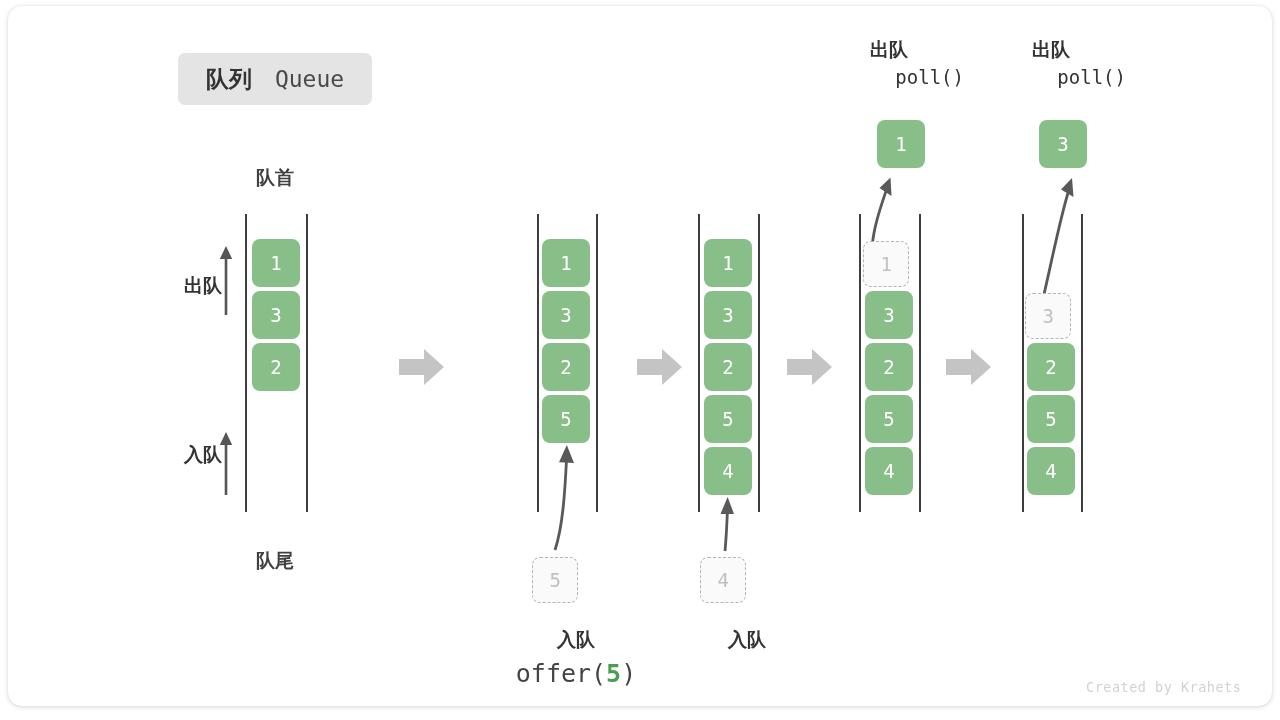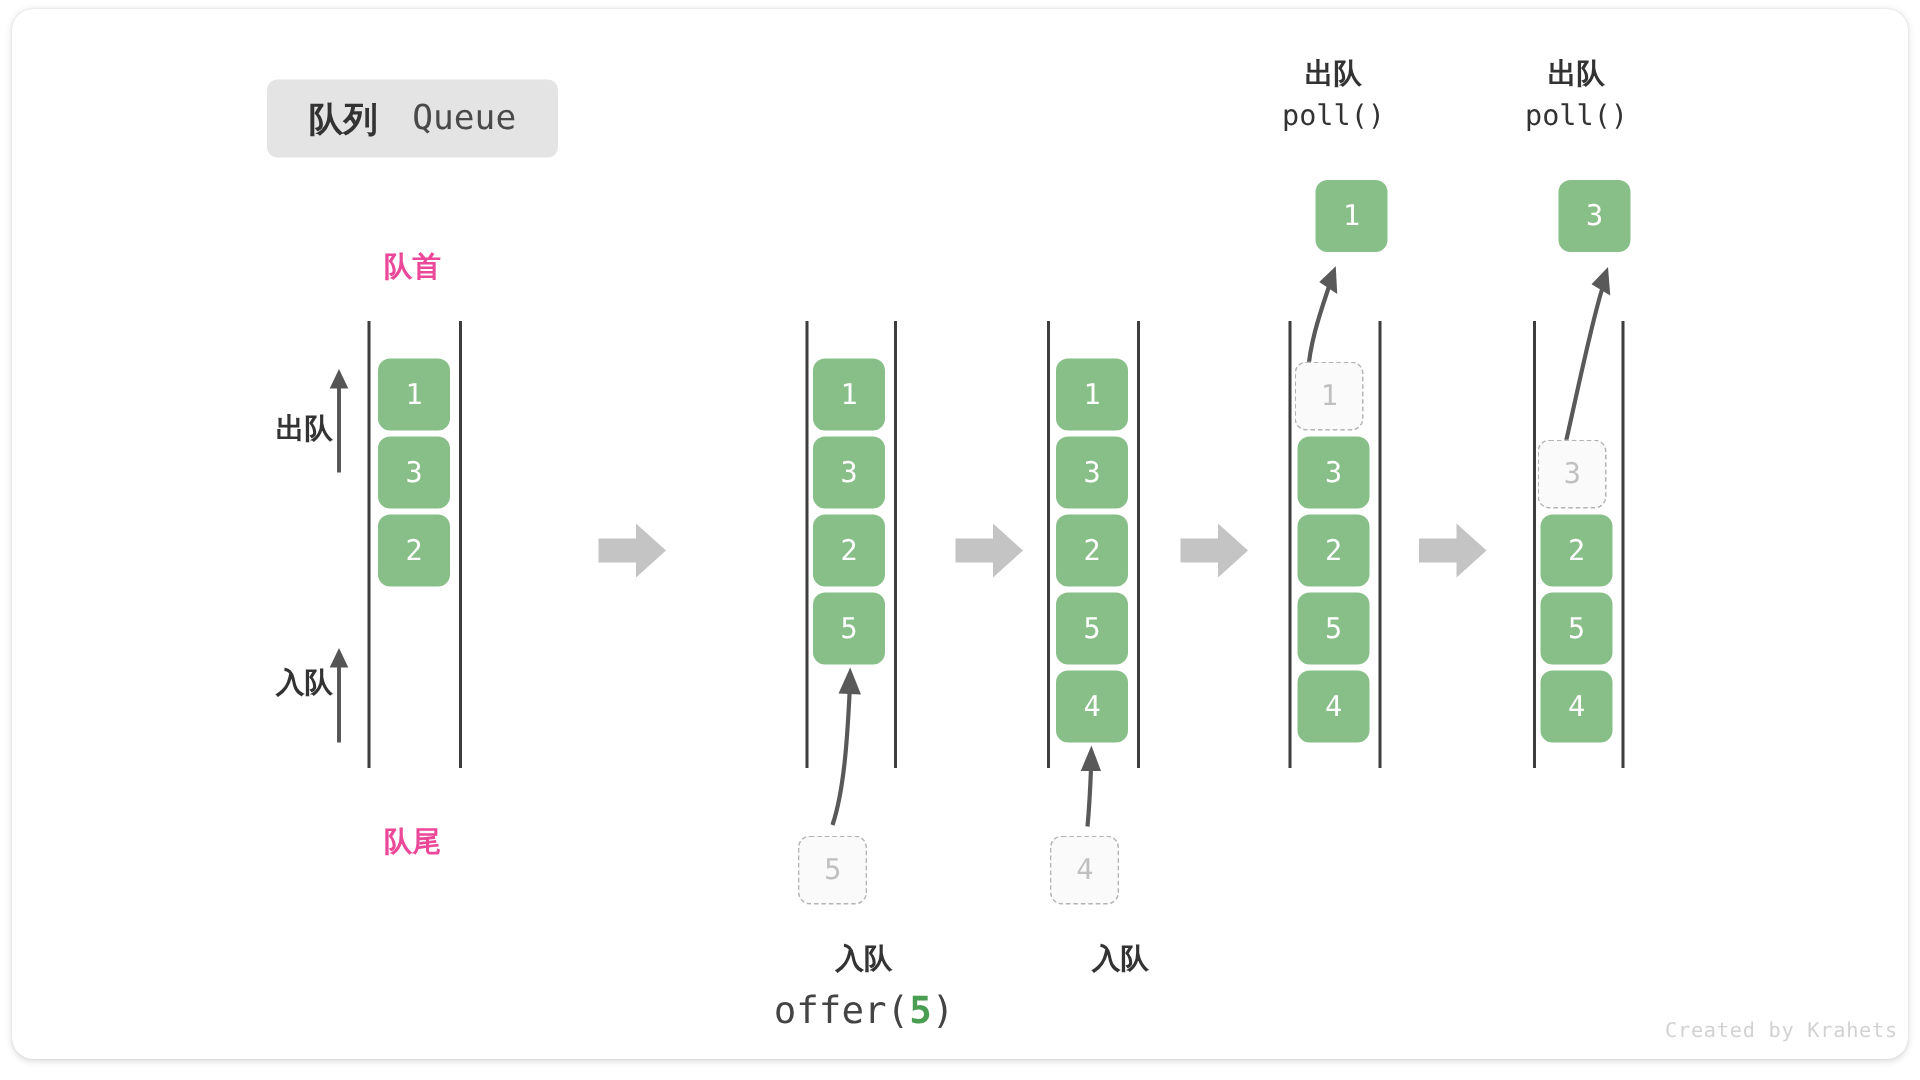--- a/index.html
+++ b/index.html
@@ -18,32 +18,32 @@
   #title-badge{
     left:170px;top:47px;width:194px;height:52px;
     background:#e4e4e4;border-radius:7px;
     display:flex;align-items:center;justify-content:center;gap:23px;
   }
   #title-badge .cn{font-size:23px;font-weight:bold;color:#333333;}
   #title-badge .en{font-size:23px;color:#4a4a4a;
     font-family:"DejaVu Sans Mono","Liberation Mono",monospace;}
 
   
-  .endlabel{font-size:19px;font-weight:bold;color:#ec4899;
+  .endlabel{font-size:19px;font-weight:bold;color:#404040;
             text-align:center;width:120px;}
 
   
   .sidelabel{font-size:19px;font-weight:bold;color:#333333;
              text-align:right;width:80px;}
 
   
   .collabel{width:150px;text-align:center;line-height:1.45;}
   .collabel .cn{font-size:19px;font-weight:bold;color:#333333;display:block;}
   .collabel .fn{font-size:19px;color:#333333;display:block;
-    font-family:"DejaVu Sans Mono","Liberation Mono",monospace;}
+    font-family:"DejaVu Sans Mono","Liberation Mono",monospace;text-align:right;}
 
   
   .botlabel{width:200px;text-align:center;line-height:1.5;}
   .botlabel .cn{font-size:19px;font-weight:bold;color:#333333;display:block;}
   .botlabel .fn{font-size:25px;color:#444444;display:block;
     font-family:"DejaVu Sans Mono","Liberation Mono",monospace;}
   .botlabel .fn .arg{color:#4a9e52;font-weight:bold;}
 
   
   .rail{width:1.6px;background:#3d3d3d;}
@@ -62,21 +62,20 @@
   }
 
   
   .flowarrow{width:46px;height:40px;}
 
   
   #credit{
     left:1078px;top:673px;font-size:13.5px;color:#d2d2d2;
     font-family:"DejaVu Sans Mono","Liberation Mono",monospace;
     letter-spacing:.5px;
-    margin-left:24px;
   }
   svg{display:block;overflow:visible;}
 </style>
 </head>
 <body>
 
 <div id="card" class="abs">
 
   <div id="title-badge" class="abs">
     <span class="cn">队列</span>

